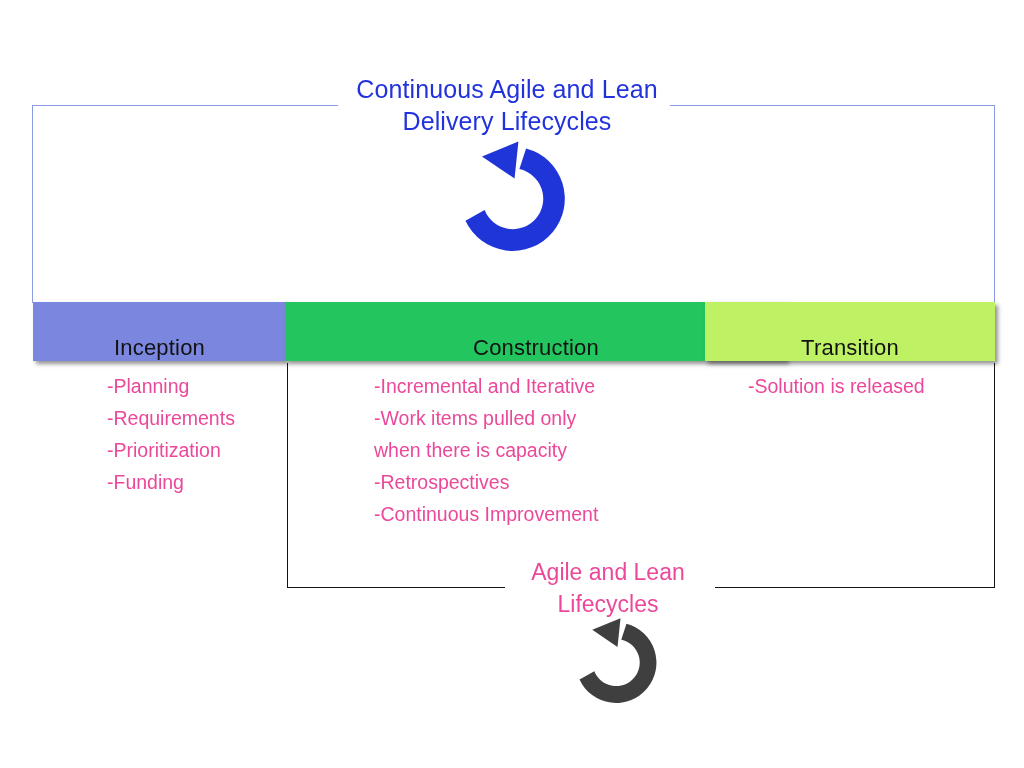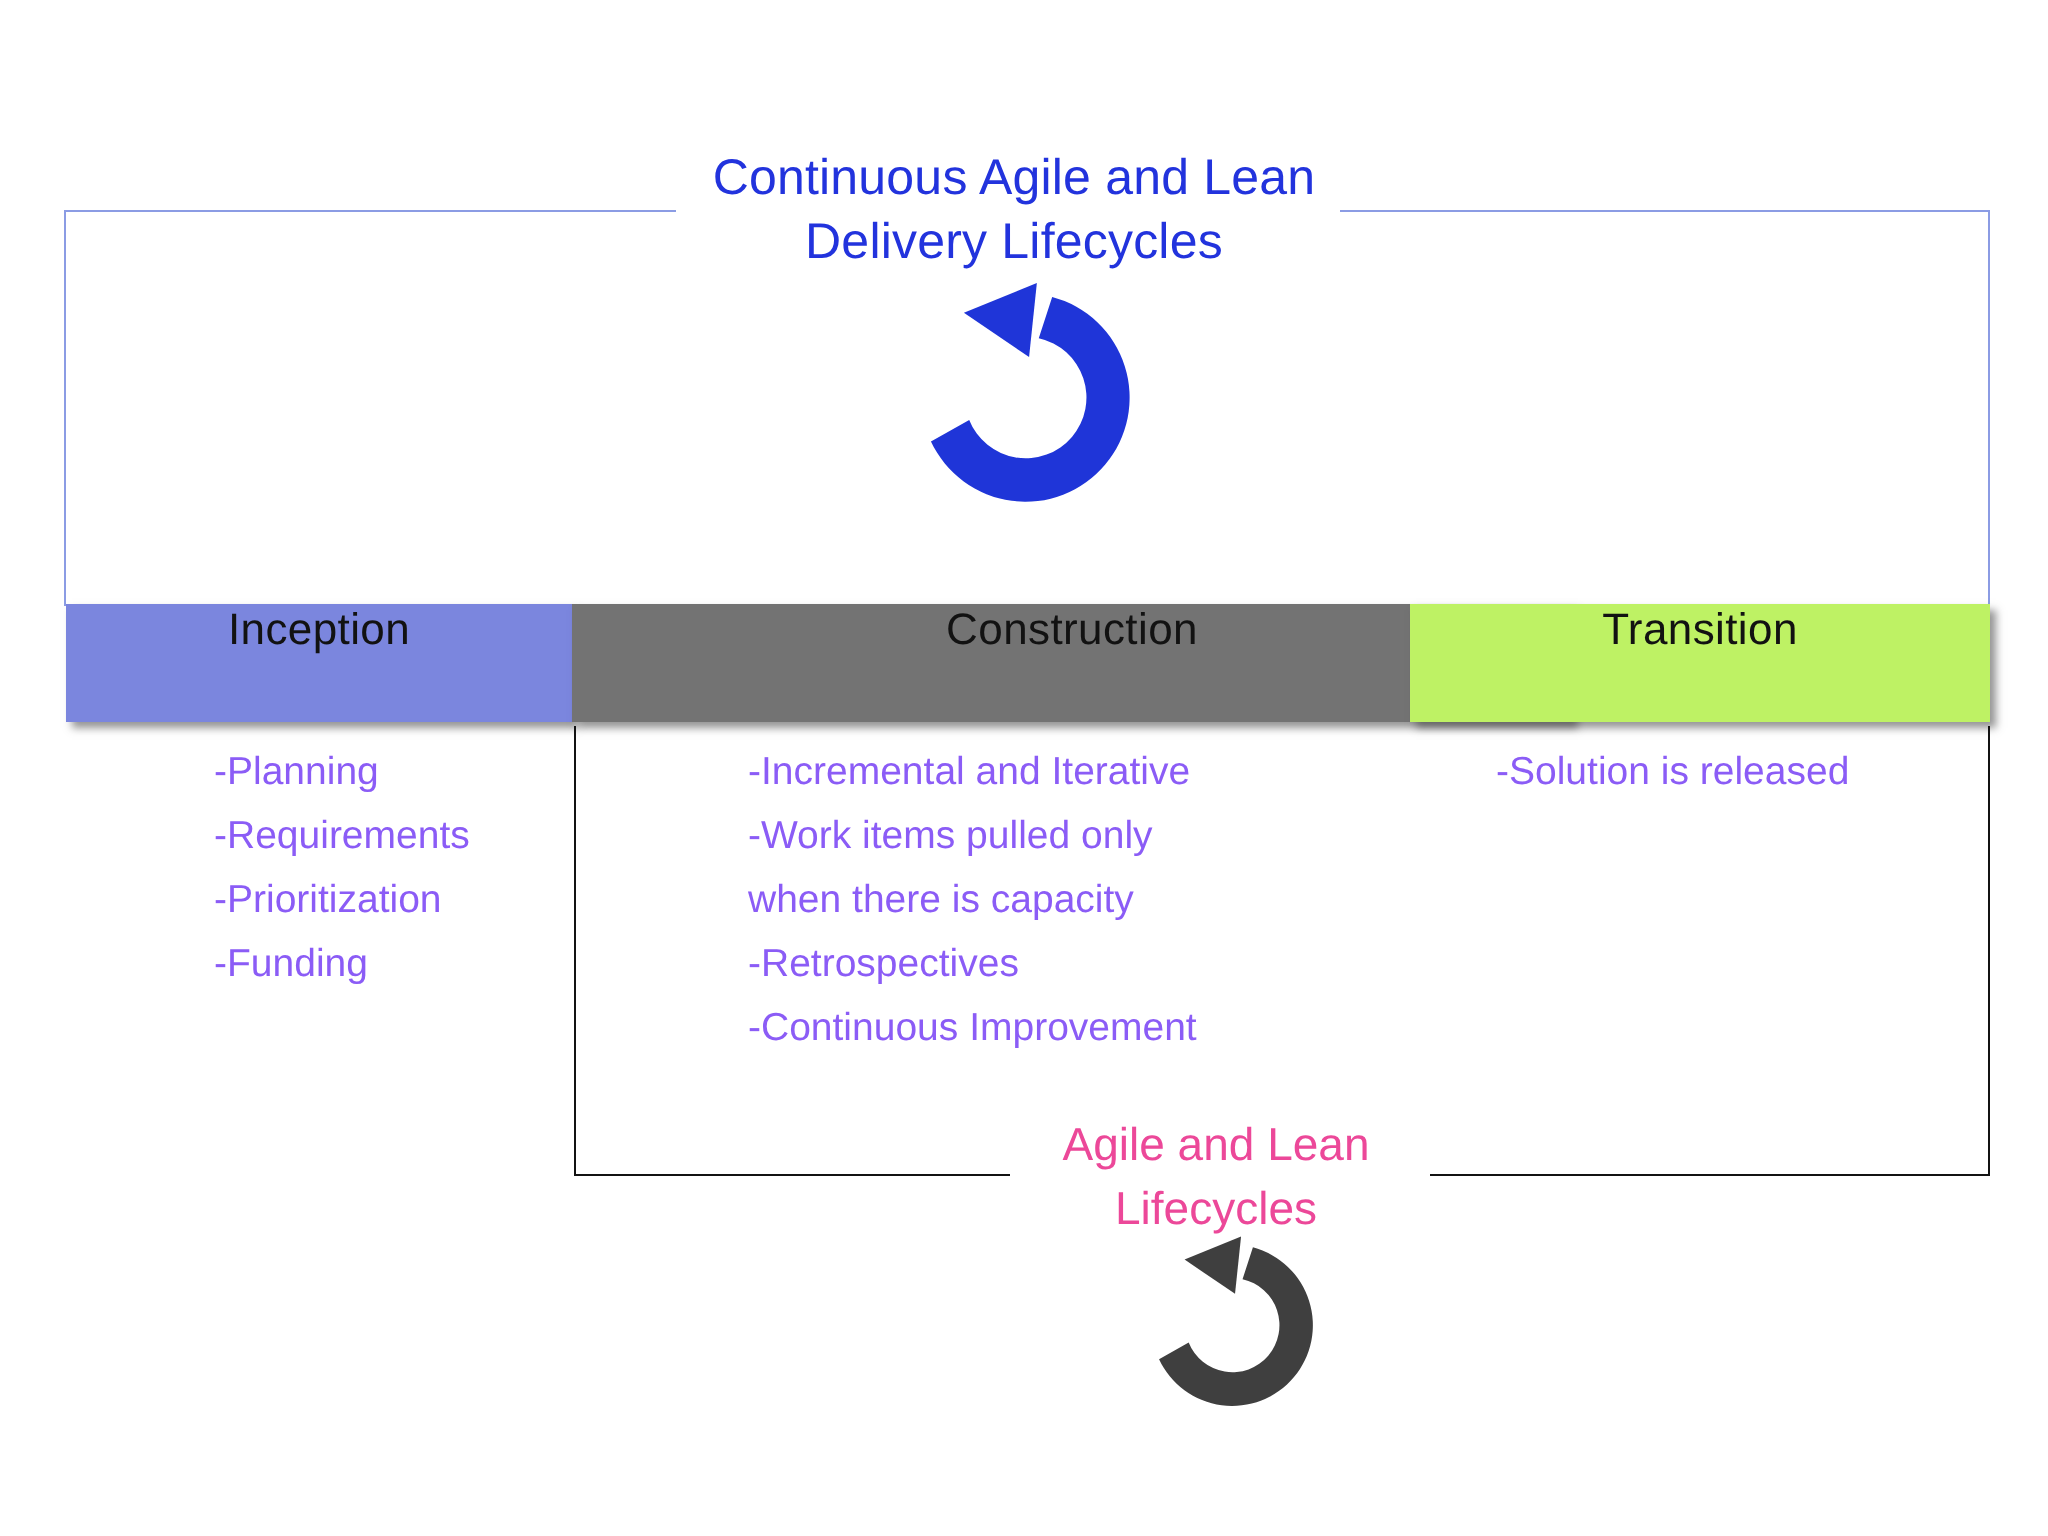--- a/index.html
+++ b/index.html
@@ -97,38 +97,38 @@
     top: 302px;
     width: 962px;
     height: 59px;
   }
   .bar {
     position: absolute;
     top: 0;
     height: 59px;
     box-shadow: 3px 3px 4px rgba(60,60,60,0.55);
     display: flex;
-    align-items: flex-start;
+    align-items: flex-end;
     justify-content: center;
     box-sizing: border-box;
   }
   .bar-label {
     font-size: 22px;
     color: #121212;
     letter-spacing: 0.2px;
   }
   .bar-inception {
     left: 0;
     width: 253px;
     background: #7b86de;
   }
   .bar-construction {
     left: 253px;
     width: 500px;
-    background: #737373;
+    background: #22c55e;
   }
   .bar-transition {
     left: 672px;
     width: 290px;
     background: #bef264;
   }
 
   
   .lower-box {
     position: absolute;
@@ -149,21 +149,21 @@
     width: 210px;
     height: 14px;
     background: #ffffff;
   }
 
   
   .col {
     position: absolute;
     font-size: 19.5px;
     line-height: 32px;
-    color: #8b5cf6;
+    color: #ec4899;
   }
   .col .item { display: block; white-space: nowrap; }
 
   .col-inception {
     left: 107px;
     top: 370px;
     width: 180px;
     text-align: left;
   }
   .col-construction {

